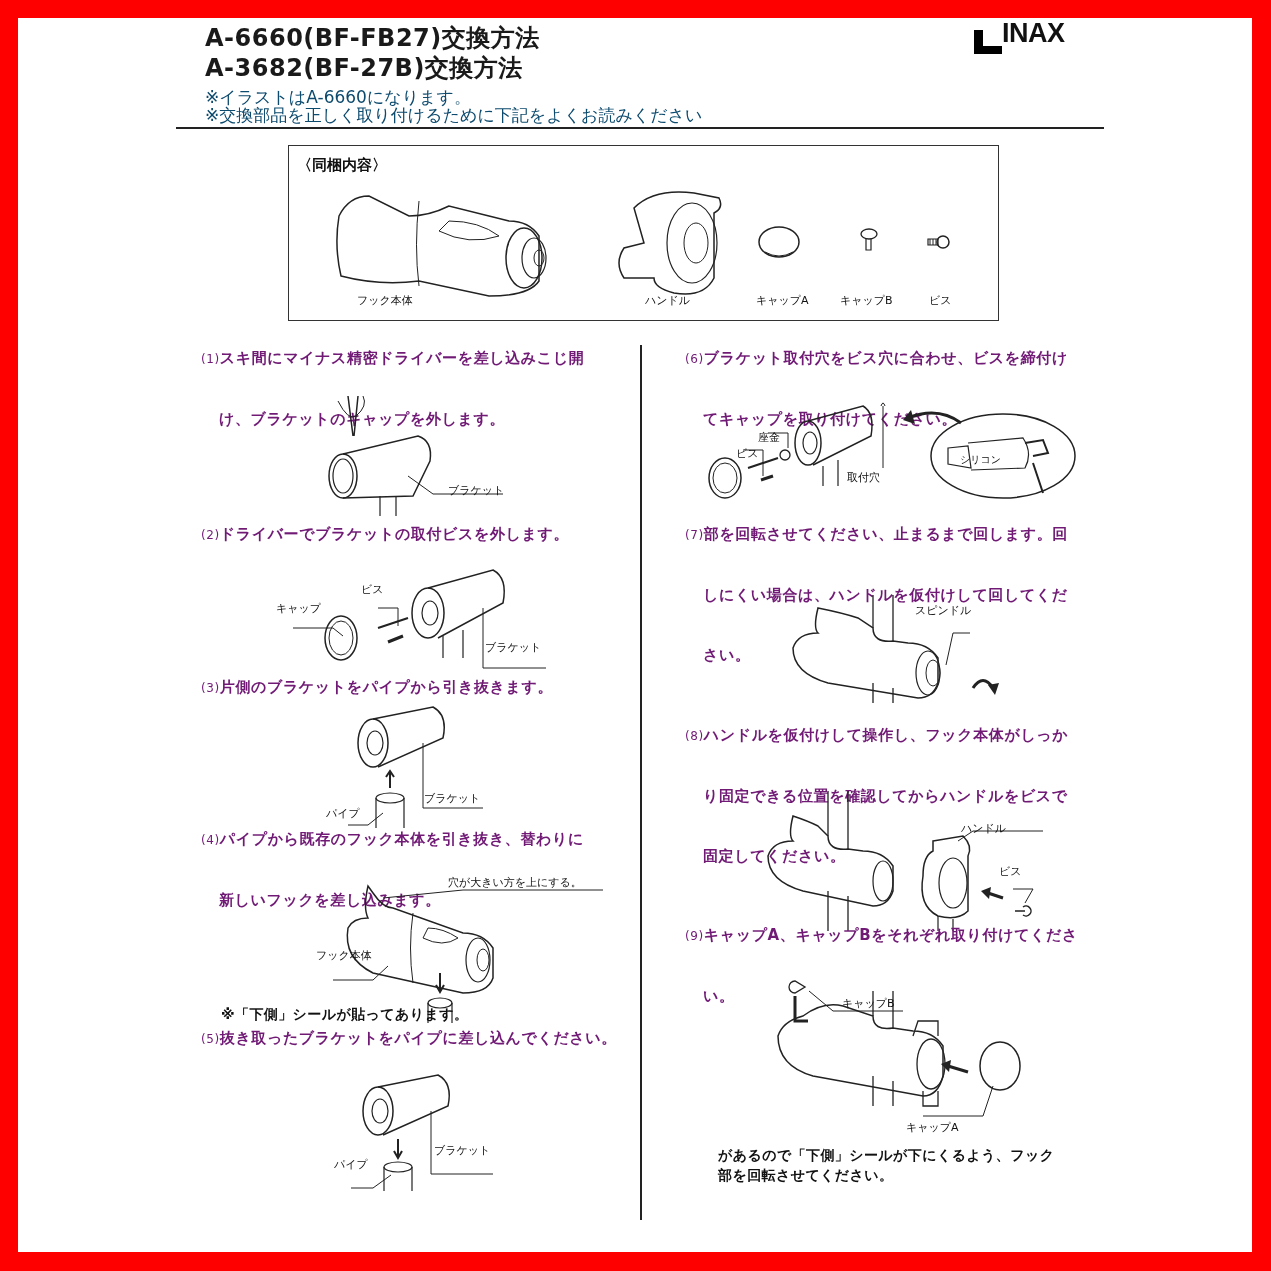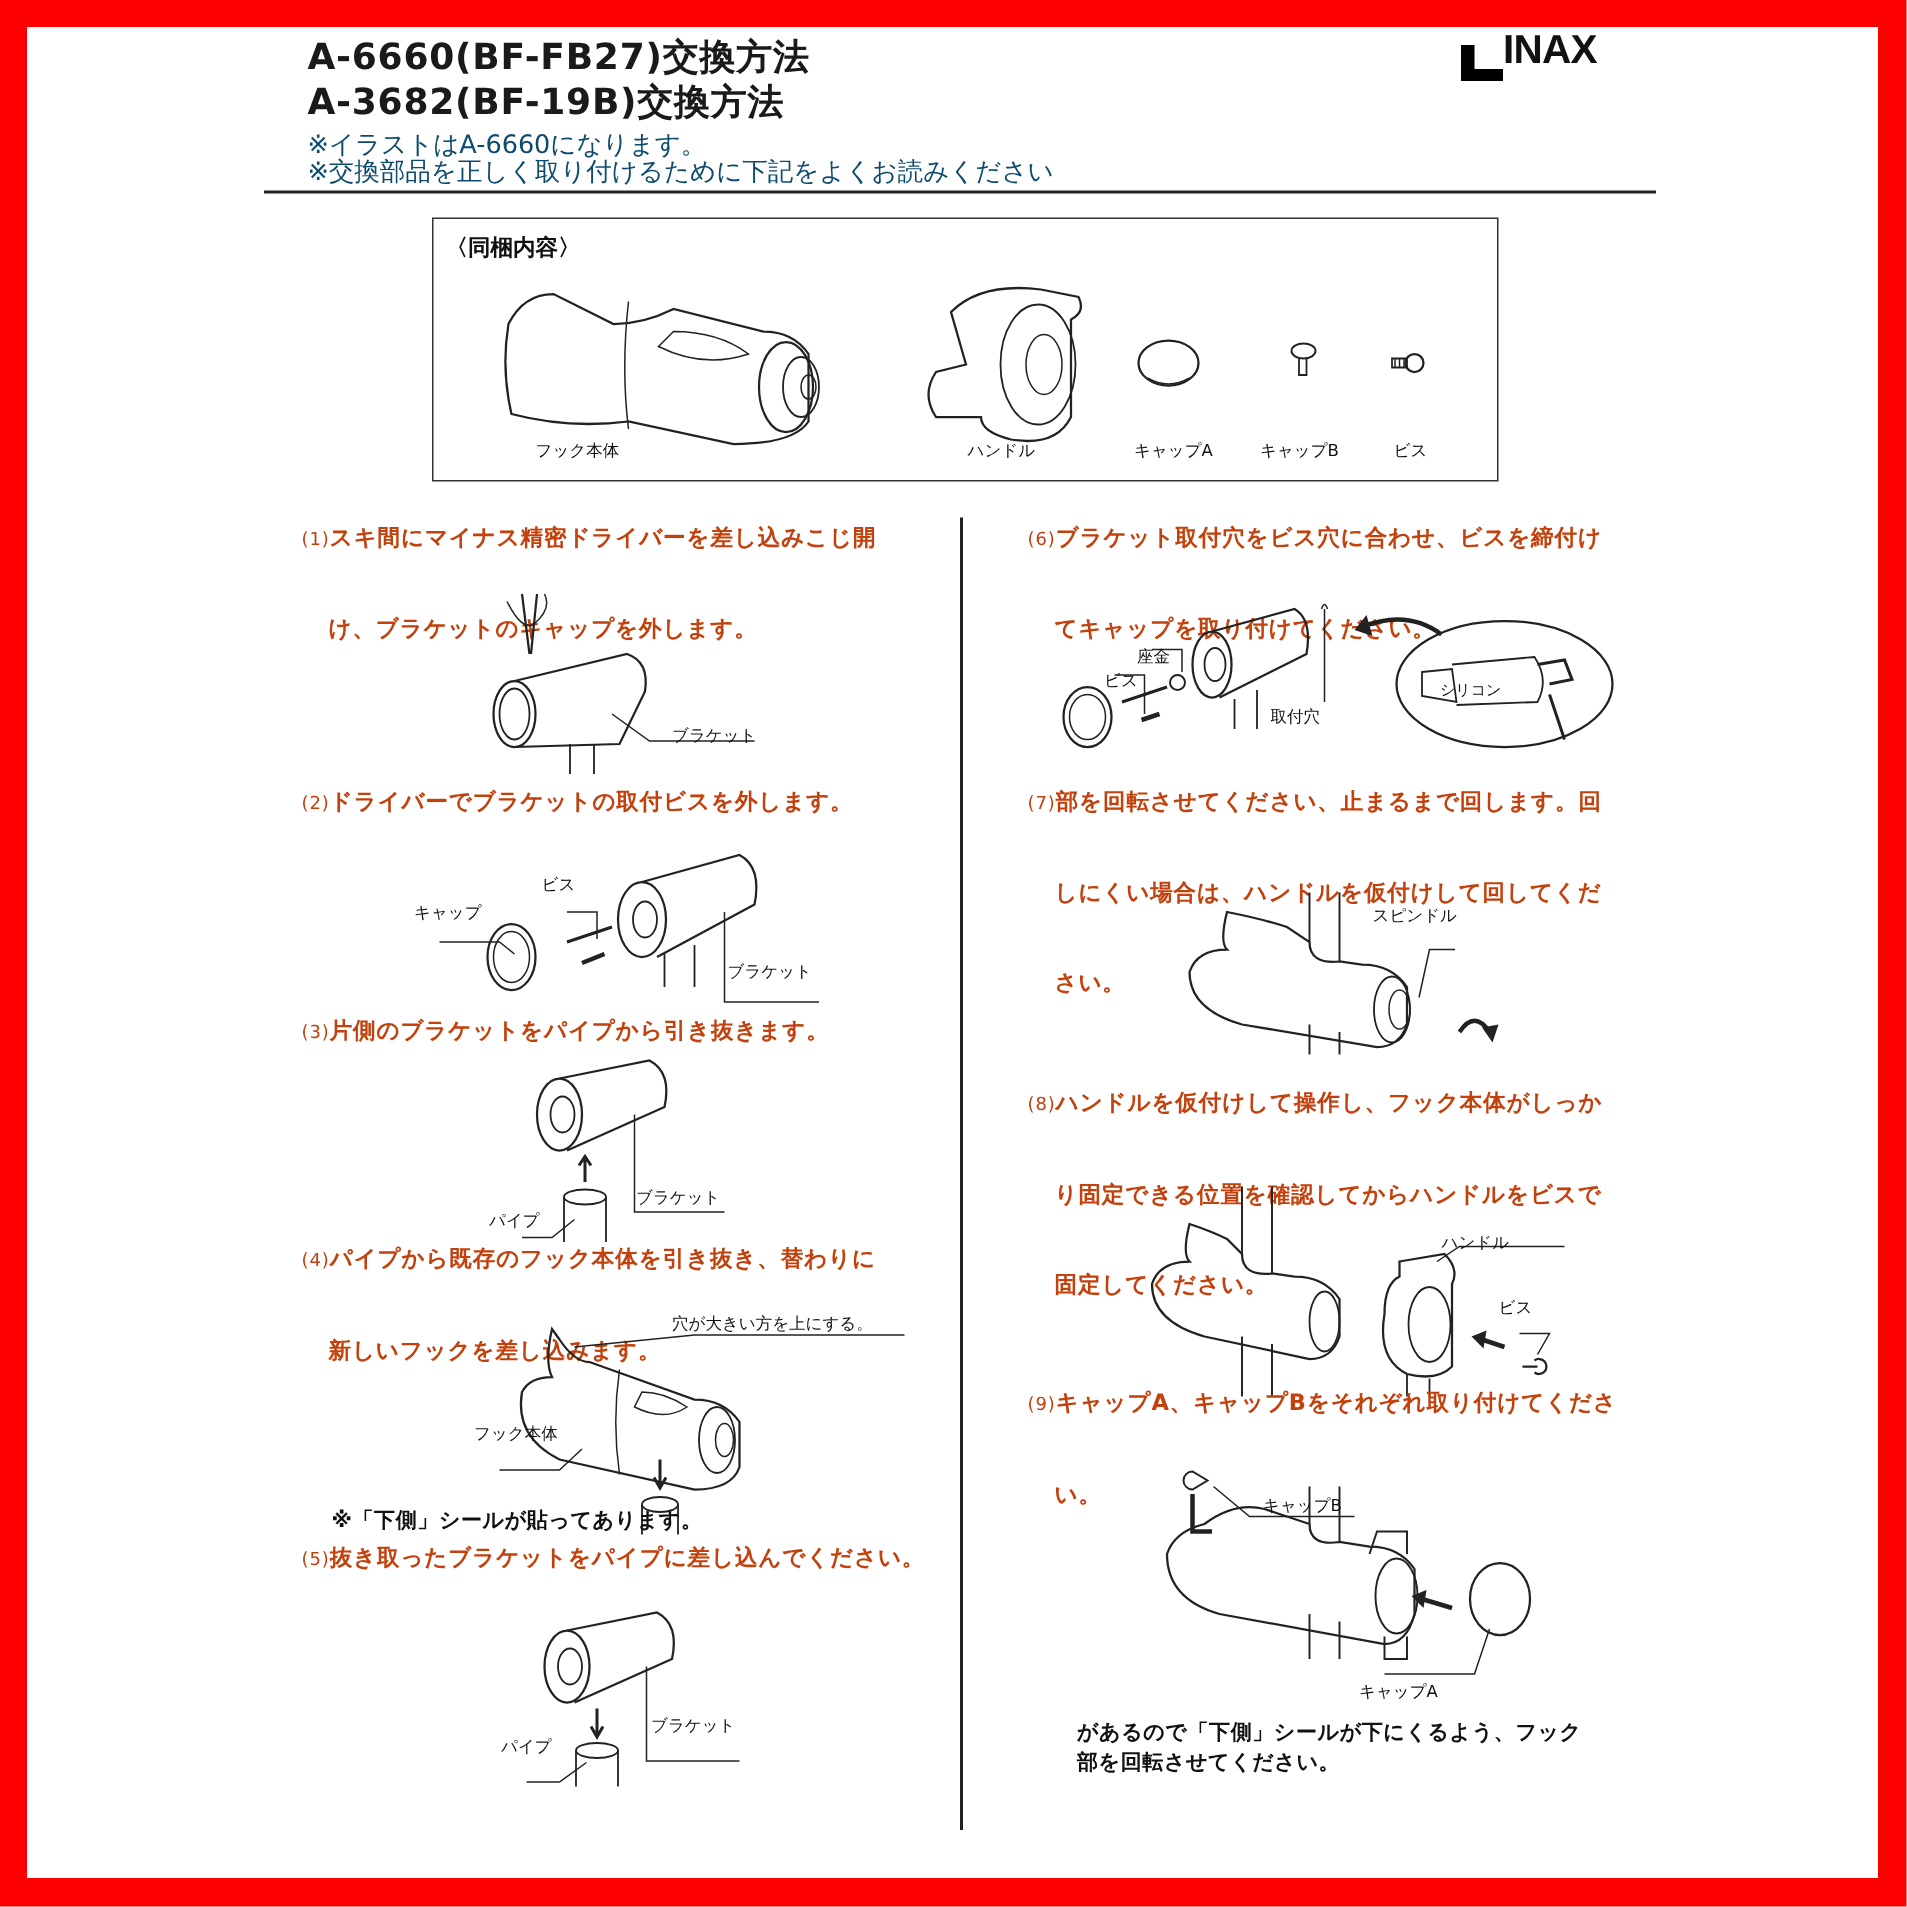--- a/index.html
+++ b/index.html
@@ -7,35 +7,35 @@
   .page { position:absolute; left:18px; top:18px; width:1234px; height:1234px; background:#fff; }
   .abs { position:absolute; }
   .title { font-family:"DejaVu Sans", sans-serif; font-weight:bold; font-size:24px; letter-spacing:0.5px; color:#1a1a1a; line-height:28px; white-space:nowrap; }
   .note { font-size:17px; line-height:18px; white-space:nowrap; color:#0c4a6e; }
   .logo { font-family:"Liberation Sans", sans-serif; font-weight:bold; font-size:27px; letter-spacing:-0.5px; }
   .rule { position:absolute; height:1.5px; background:#222; }
   .vrule { position:absolute; width:2px; background:#222; }
   .box { position:absolute; border:1.5px solid #333; }
   .box-title { font-size:15px; font-weight:bold; }
   .part-label { font-size:11px; text-align:center; white-space:nowrap; }
-  .step { font-size:15px; font-weight:bold; line-height:25px; letter-spacing:0.6px; color:#c2410c; }
+  .step { font-size:15px; font-weight:bold; line-height:25px; letter-spacing:0.6px; color:#701a75; }
   .step .num { font-weight:normal; font-size:12px; }
   .step .cont { display:block; padding-left:18px;margin-top:35px; }
   .lbl { font-size:11px; white-space:nowrap; }
   .small-note { font-size:14px; font-weight:bold; line-height:20px; letter-spacing:0.4px; }
   svg { position:absolute; overflow:visible; }
   svg * { vector-effect:non-scaling-stroke; }
 </style>
 </head>
 <body>
 
 <div class="page">
 
   <div class="abs title" style="left:187px;top:6px;">A-6660(BF-FB27)交換方法</div>
-  <div class="abs title" style="left:187px;top:36px;">A-3682(BF-19B)交換方法</div>
+  <div class="abs title" style="left:187px;top:36px;">A-3682(BF-27B)交換方法</div>
   <div class="abs note" style="left:187px;top:70px;">※イラストはA-6660になります。</div>
   <div class="abs note" style="left:187px;top:88px;">※交換部品を正しく取り付けるために下記をよくお読みください</div>
 
   <div class="abs" style="left:956px;top:2px;width:110px;height:40px;">
     <svg width="30" height="30" style="left:0;top:6px;">
       <path d="M0 4 L9 4 L9 20 L28 20 L28 28 L0 28 Z" fill="#000"></path>
     </svg>
     <span class="abs logo" style="left:28px;top:-2px;">INAX</span>
   </div>
 

